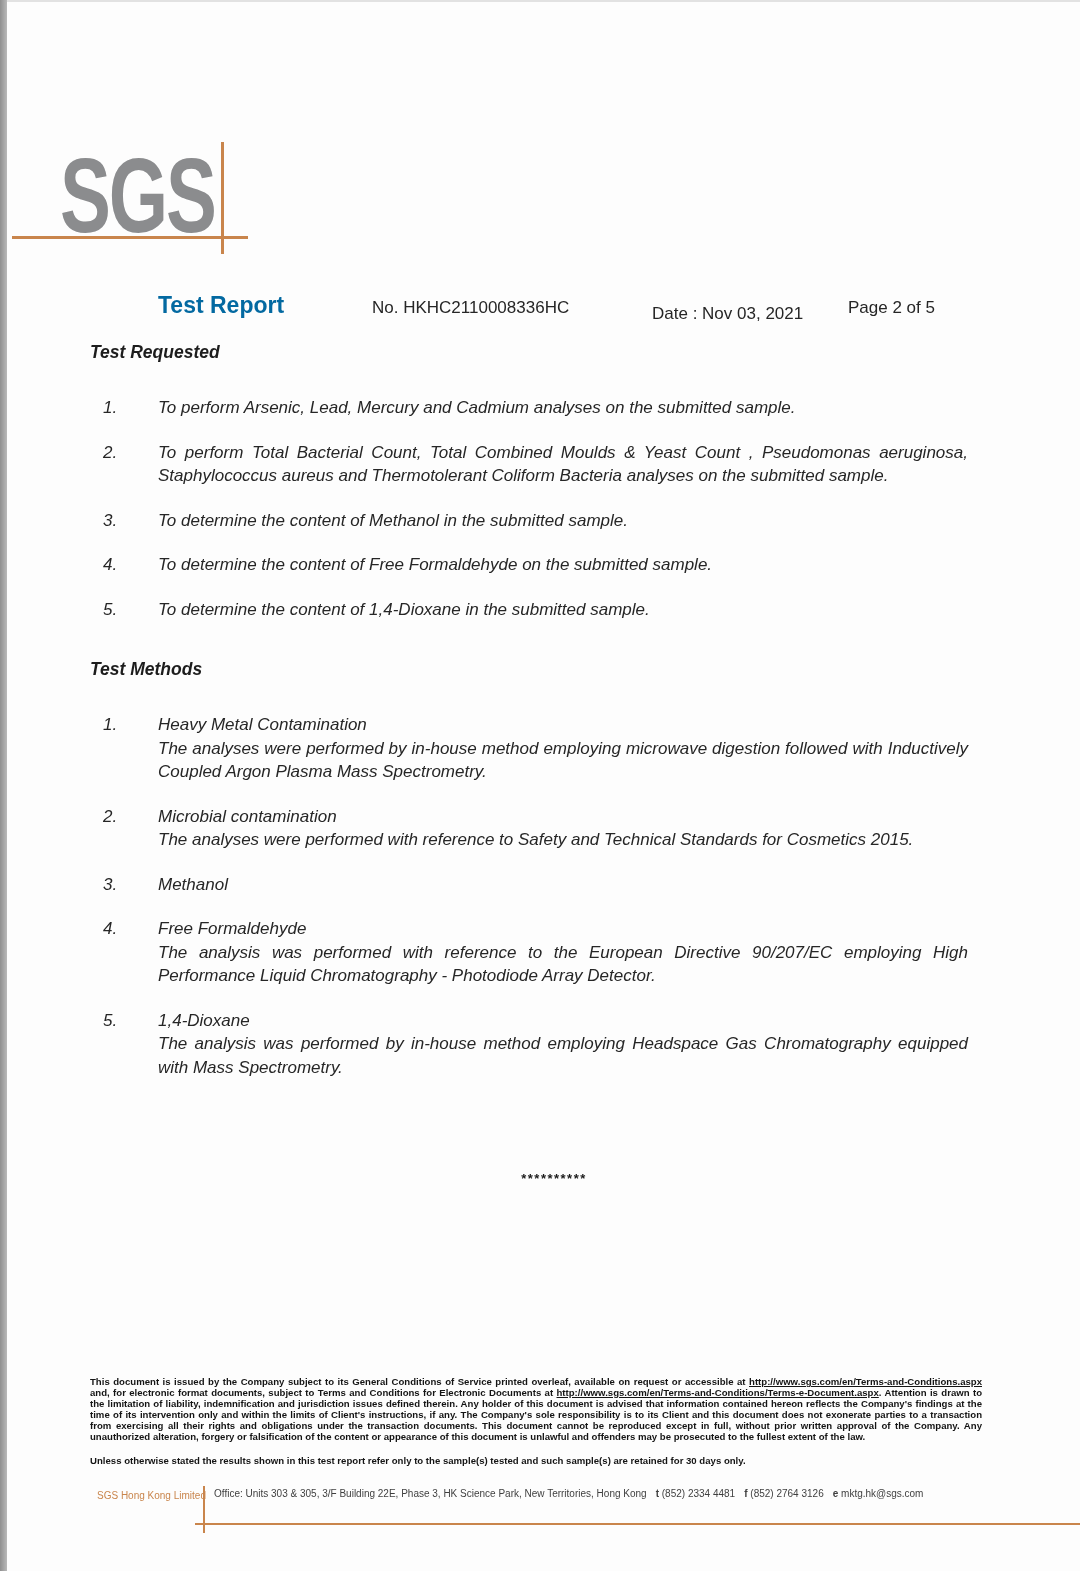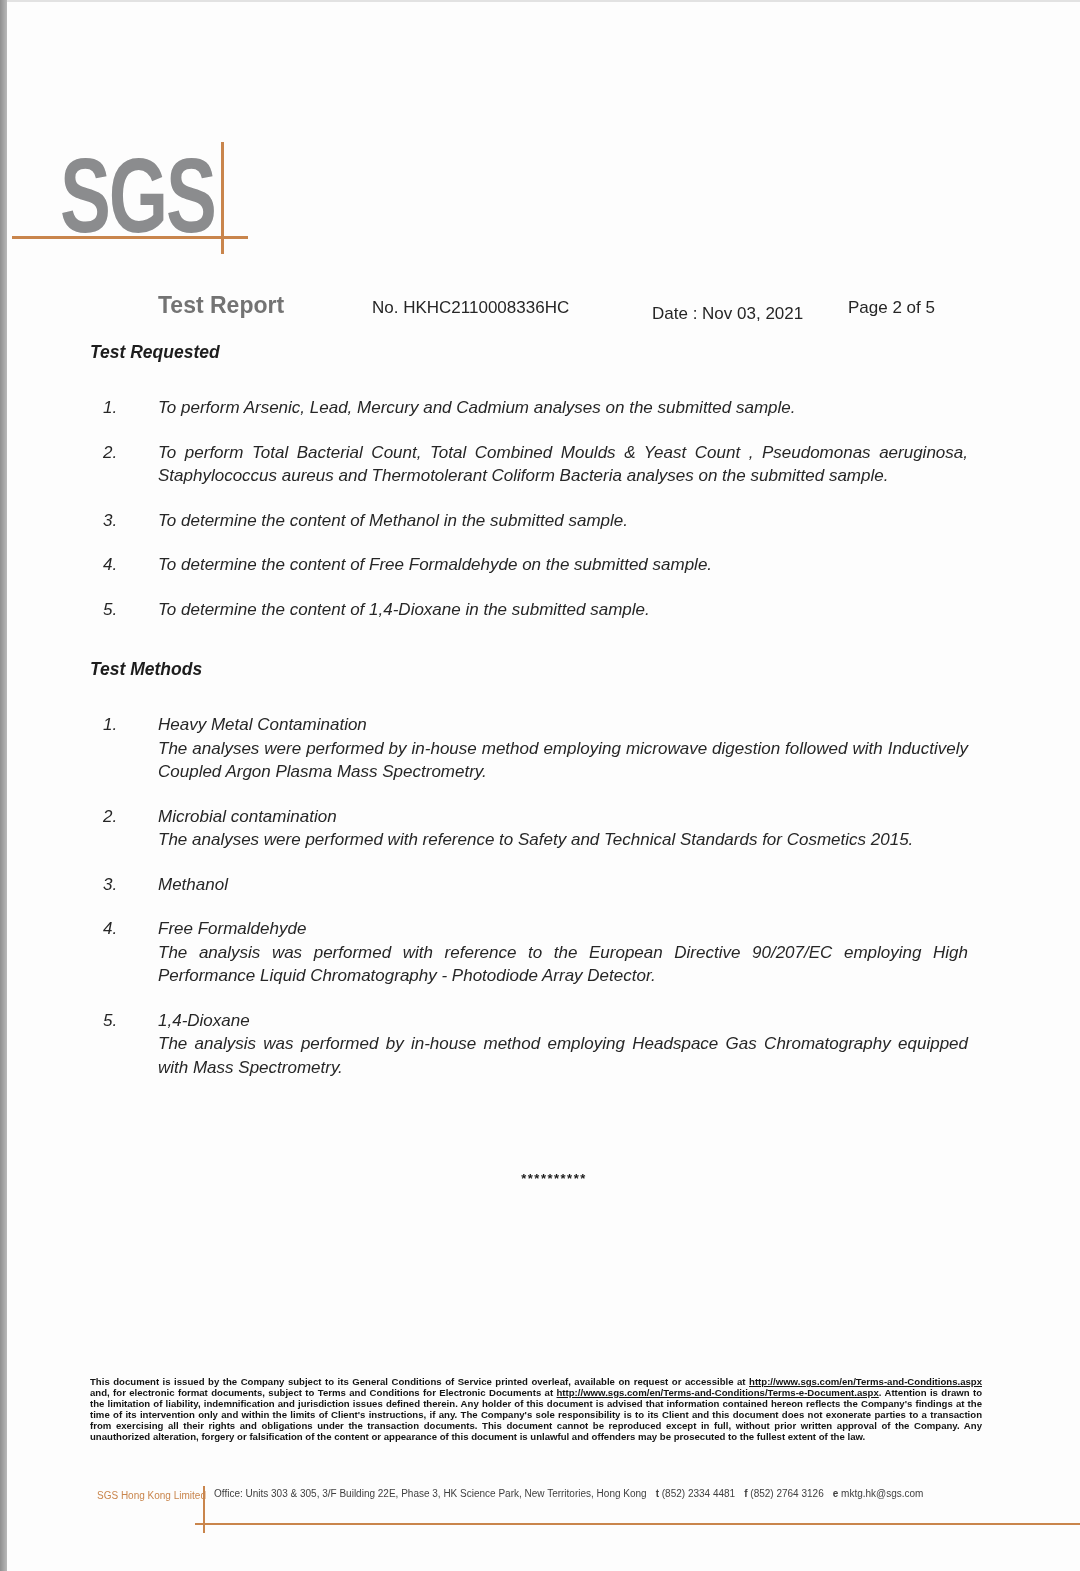--- a/index.html
+++ b/index.html
@@ -14,21 +14,21 @@
   
   .logo-text{
     position:absolute;left:60px;top:142px;font-size:106px;line-height:1;
     font-weight:bold;color:#8b8c8e;letter-spacing:-3px;
     transform:scaleX(0.72);transform-origin:left top;
   }
   .logo-hline{position:absolute;left:12px;top:236px;width:236px;height:2.5px;background:#c9854c;}
   .logo-vline{position:absolute;left:221px;top:142px;width:2.5px;height:112px;background:#c9854c;}
 
   
-  .h-title{position:absolute;left:158px;top:292px;font-size:23px;font-weight:bold;color:#737373;}
+  .h-title{position:absolute;left:158px;top:292px;font-size:23px;font-weight:bold;color:#0369a1;}
   .h-no{position:absolute;left:372px;top:298px;font-size:17px;}
   .h-date{position:absolute;left:652px;top:304px;font-size:17px;}
   .h-page{position:absolute;left:848px;top:298px;font-size:17px;}
 
   
   .section{position:absolute;left:90px;width:878px;font-size:17px;line-height:23.5px;font-style:italic;}
   .section h3{margin:0;font-size:17.5px;font-weight:bold;color:#1d1d1d;line-height:21px;}
   .sec-requested{top:342px;}
   .sec-methods{top:659px;}
   .items{margin-top:33px;}
@@ -124,20 +124,21 @@
         <span class="num">5.</span>
         <span class="txt"><span class="m-title">1,4-Dioxane</span><span>The analysis was performed by in-house method employing Headspace Gas Chromatography equipped with Mass Spectrometry.</span></span>
       </div>
     </div>
   </div>
 
   <div class="separator">**********</div>
 
   <div class="legal">
     <div class="p1"><span>This document is issued by the Company subject to its General Conditions of Service printed overleaf, available on request or accessible at </span><span class="link">http://www.sgs.com/en/Terms-and-Conditions.aspx</span><span> and, for electronic format documents, subject to Terms and Conditions for Electronic Documents at </span><span class="link">http://www.sgs.com/en/Terms-and-Conditions/Terms-e-Document.aspx</span><span>. Attention is drawn to the limitation of liability, indemnification and jurisdiction issues defined therein. Any holder of this document is advised that information contained hereon reflects the Company's findings at the time of its intervention only and within the limits of Client's instructions, if any. The Company's sole responsibility is to its Client and this document does not exonerate parties to a transaction from exercising all their rights and obligations under the transaction documents. This document cannot be reproduced except in full, without prior written approval of the Company. Any unauthorized alteration, forgery or falsification of the content or appearance of this document is unlawful and offenders may be prosecuted to the fullest extent of the law.</span></div>
+    <div class="p2">Unless otherwise stated the results shown in this test report refer only to the sample(s) tested and such sample(s) are retained for 30 days only.</div>
   </div>
 
   <span class="f-company">SGS Hong Kong Limited</span>
   <div class="f-vbar"></div>
   <div class="f-address">
     <div><span>Office: Units 303 &amp; 305, 3/F Building 22E, Phase 3, HK Science Park, New Territories, Hong Kong</span><span class="sp"></span><span class="clabel">t</span> <span>(852) 2334 4481</span><span class="sp"></span><span class="clabel">f</span> <span>(852) 2764 3126</span><span class="sp"></span><span class="clabel">e</span> <span>mktg.hk@sgs.com</span></div>
   </div>
   <div class="f-line"></div>
   <span class="f-member">Member of the SGS Group (SGS SA)</span>
 </div>

